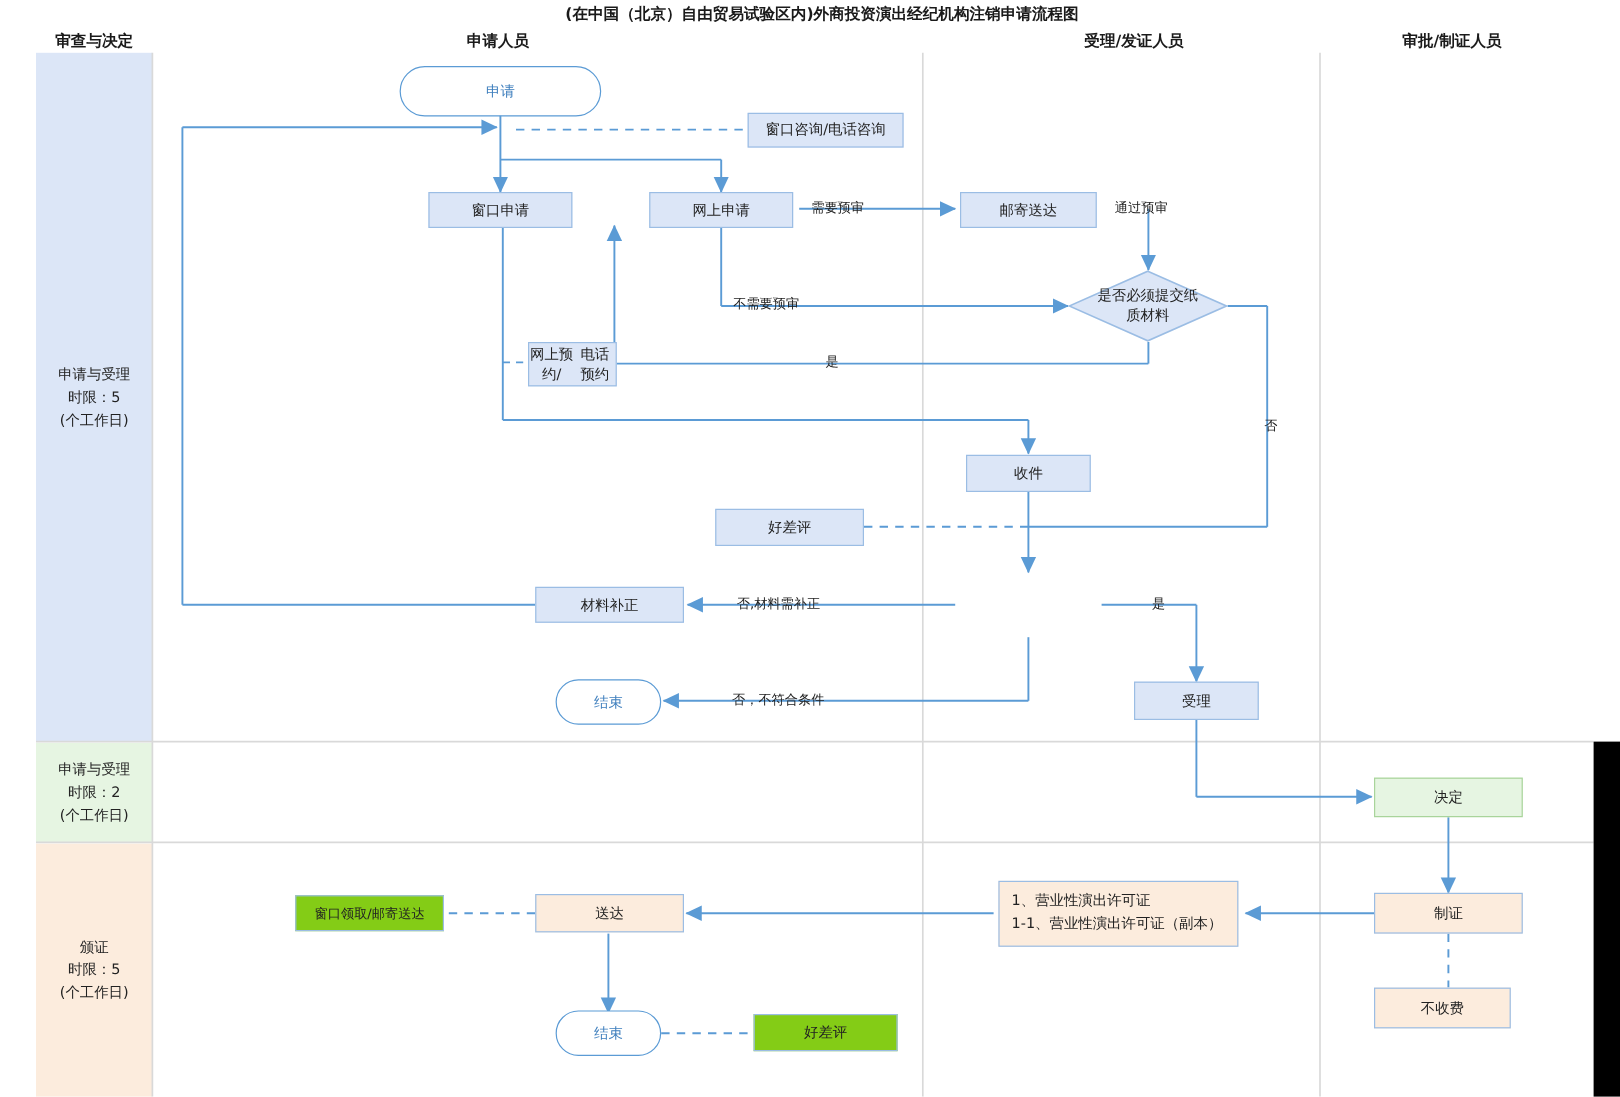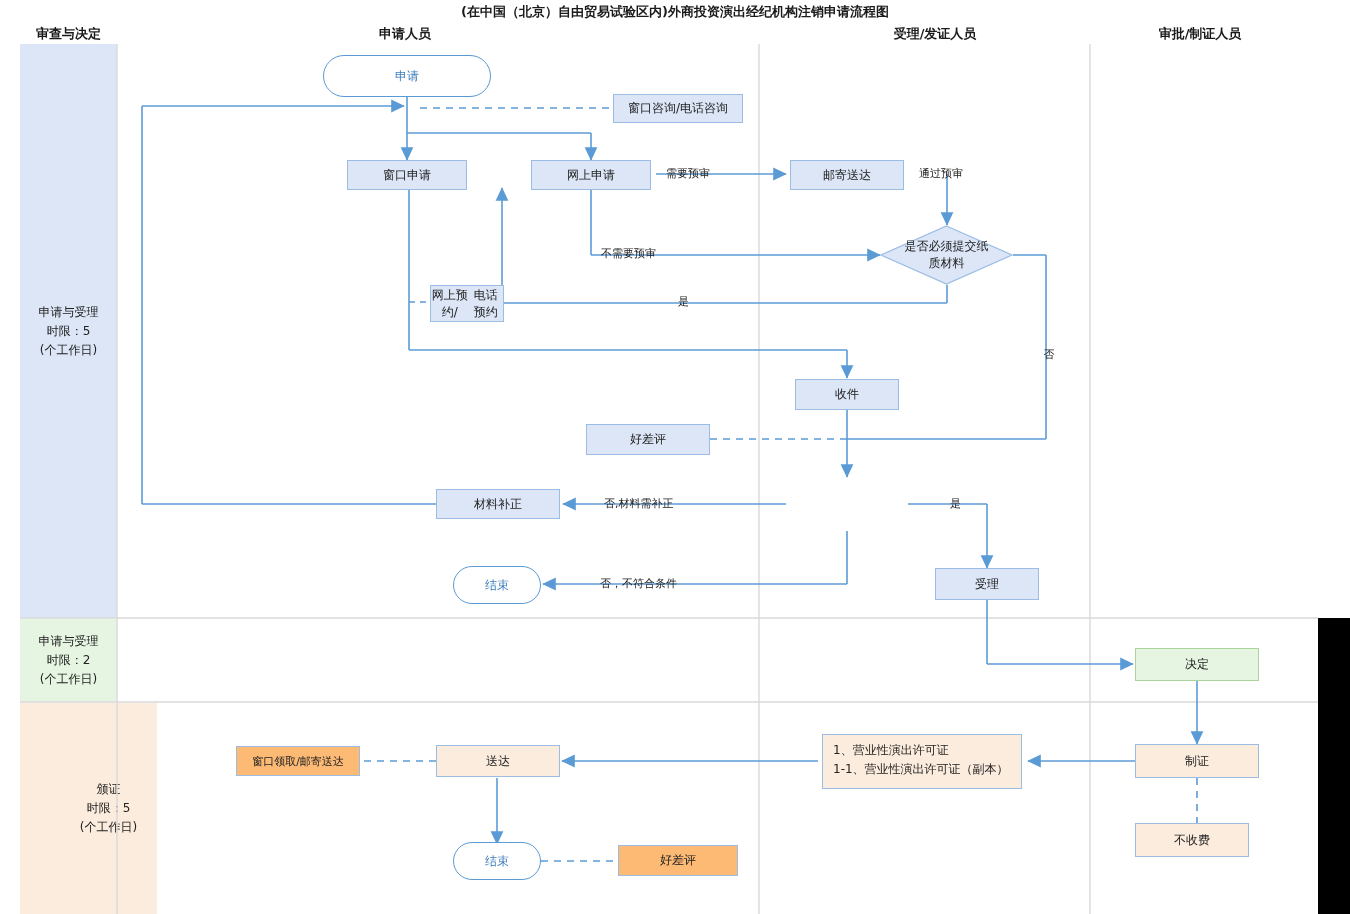--- a/index.html
+++ b/index.html
@@ -1,18 +1,18 @@
 <!DOCTYPE html>
 <html><head>
 <meta charset="utf-8">
 <style>
   html,body{margin:0;padding:0;background:#fff;}
   body{width:1350px;height:914px;position:relative;overflow:hidden;
        font-family:"DejaVu Sans","Liberation Sans",sans-serif;}
-  #root{position:absolute;inset:0;}
+  #root{position:absolute;inset:0;margin-left:10px;}
 
   .title{position:absolute;left:0;top:3px;width:1350px;text-align:center;
          font-size:13px;font-weight:bold;color:#1a1a1a;letter-spacing:0;}
 
   .lane-head{position:absolute;top:25px;font-size:13px;font-weight:bold;color:#1a1a1a;
              text-align:center;}
 
   
   .stage{position:absolute;left:20px;width:97px;text-align:center;
          font-size:12px;color:#222;line-height:19px;
@@ -24,21 +24,21 @@
 
   
   .node{position:absolute;box-sizing:border-box;display:flex;align-items:center;
         justify-content:center;text-align:center;font-size:12px;color:#222;
         line-height:17px;}
   .proc{background:#dce6f7;border:1px solid #9bbde4;}
   .proc-green{background:#e6f5e2;border:1px solid #a9d49b;}
   .proc-orange{background:#fcecdd;border:1px solid #9bbde4;}
   .term{background:#fff;border:1px solid #5b9bd5;border-radius:22px;color:#3d7ebd;}
   .note{background:#dce6f7;border:1px solid #9bbde4;}
-  .note-orange{background:#fdba74;border:1px solid #9bbde4;}
+  .note-orange{background:#84cc16;border:1px solid #9bbde4;}
   .diamond-wrap{position:absolute;}
   .diamond-txt{position:absolute;inset:0;display:flex;align-items:center;
                justify-content:center;text-align:center;font-size:12px;color:#222;
                line-height:17px;}
   .edge-label{position:absolute;font-size:11px;color:#222;background:transparent;
               white-space:nowrap;}
   .edge-label.vert{writing-mode:vertical-rl;text-orientation:upright;}
   .doc-multi{position:absolute;background:#fcecdd;border:1px solid #9bbde4;
              box-sizing:border-box;font-size:12px;color:#222;line-height:19px;
              padding:6px 10px;text-align:left;}
@@ -63,21 +63,21 @@
       <span>(个工作日)</span>
     </div>
   </div>
   <div class="stage" style="top:619px;height:83px;background:#e6f5e2;">
     <div>
       <span>申请与受理</span>
       <span>时限：2</span>
       <span>(个工作日)</span>
     </div>
   </div>
-  <div class="stage" style="top:703px;height:211px;background:#fcecdd;padding-left:40px;">
+  <div class="stage" style="top:703px;height:211px;background:#fcecdd;">
     <div>
       <span>颁证</span>
       <span>时限：5</span>
       <span>(个工作日)</span>
     </div>
   </div>
 
   <svg class="wires" viewBox="0 0 1350 914">
     <defs>
       <marker id="arw" markerWidth="9" markerHeight="9" refX="8" refY="4.5" orient="auto">

